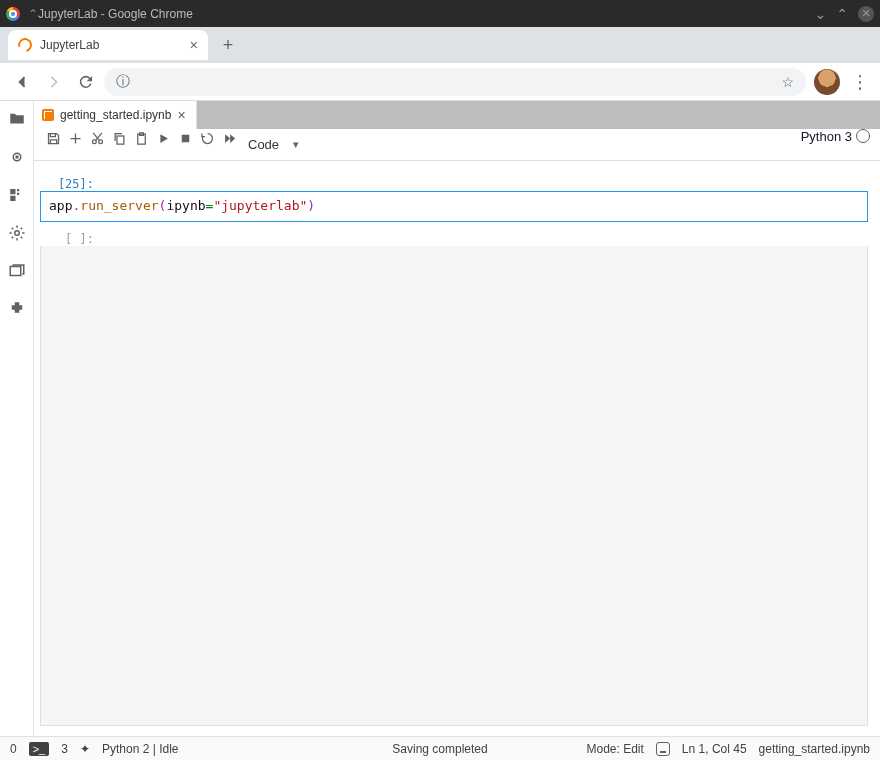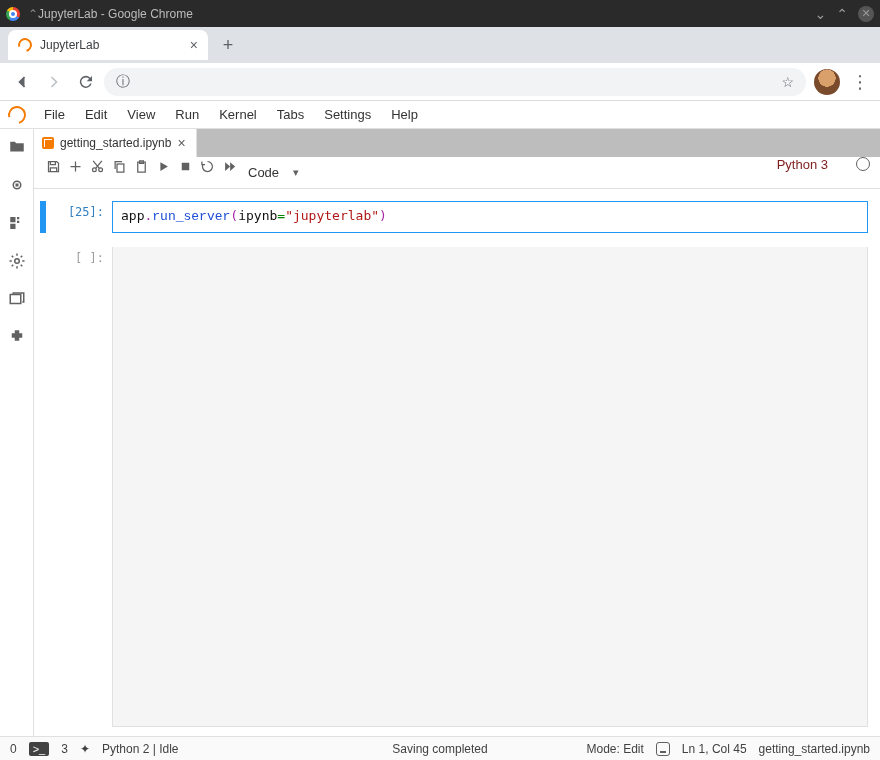--- a/index.html
+++ b/index.html
@@ -54,38 +54,38 @@
 .doc-tab .nbicon::after{content:"";position:absolute;inset:2px;border:1px solid #fff;border-bottom:none;border-right:none;}
 .doc-tab .doc-x { color: #616161; font-size: 14px; }
 
 
 .nb-toolbar { height: 32px; background: #fff; border-bottom: 1px solid #e0e0e0; display: flex; padding: 0 10px; gap: 4px; color: #616161; }
 .nb-toolbar .tbtn { width: 18px; height: 18px; display: flex; align-items: center; justify-content: center; }
 .nb-toolbar svg { width: 15px; height: 15px; fill: #616161; }
 .celltype { display: flex; align-items: center; gap: 14px; font-size: 13px; color: #333; margin-left: 6px; }
 .celltype .chev { font-size: 11px; color: #616161; }
 .nb-toolbar .spacer { flex: 1; }
-.kernel-name { font-size: 13px; color: #7f1d1d; margin-right: 24px; }
+.kernel-name { font-size: 13px; color: #0f172a; margin-right: 0; }
 .kernel-ind { width: 14px; height: 14px; border: 1.5px solid #616161; border-radius: 50%; }
 
 
 .nb-scroll { flex: 1; background: #fff; overflow-y: scroll; position: relative; }
 .nb-inner { padding: 12px 12px 12px 6px; background: #fff; }
-.cell { display: flex; margin-bottom: 14px; }
+.cell { display: flex; margin-bottom: 6px; flex-direction: column; }
 .gutter { width: 6px; background: transparent; margin-right: 4px; }
 .cell.active .gutter { background: #2196f3; }
 .prompt { width: 62px; text-align: right; padding: 4px 8px 0 0; font-family: "Menlo","Consolas","DejaVu Sans Mono",monospace; font-size: 12px; color: #307fc1; white-space: nowrap; }
 .prompt.empty { color: #9e9e9e; }
 .cell-body { flex: 1; }
 .code-input { border: 1px solid #cfcfcf; background: #f7f7f7; padding: 5px 8px; font-family: "Menlo","Consolas","DejaVu Sans Mono",monospace; font-size: 13px; line-height: 1.45; white-space: pre; }
 .cell.active .code-input { border: 1px solid #2196f3; background: #fff; }
 .output-area { min-height: 480px; background: #f5f5f5; border: 1px solid #e0e0e0; border-top: none; }
 .tok-id { color: #111; }
 .tok-op { color: #a626a4; }
-.tok-fn { color: #1d4ed8; font-family: Liberation Mono, monospace; }
+.tok-fn { color: #a16207; }
 .tok-kw { color: #008000; }
 .tok-str { color: #b21818; }
 
 
 .nb-scroll::-webkit-scrollbar { width: 14px; }
 .nb-scroll::-webkit-scrollbar-track { background: #f1f1f1; }
 .nb-scroll::-webkit-scrollbar-thumb { background: #c1c1c1; border-radius: 2px; }
 
 
 .statusbar { height: 24px; background: #fafafa; border-top: 1px solid #e0e0e0; display: flex; align-items: center; padding: 0 10px; font-size: 12px; color: #424242; gap: 12px; }
@@ -140,31 +140,20 @@
   <div class="urlfield">
     <span class="info-icon">ⓘ</span>
     <span class="star">☆</span>
   </div>
   <div class="avatar"></div>
   <div class="kebab">⋮</div>
 </div>
 
 <div class="jl-shell">
 
-  <div class="jl-menubar">
-    <span class="jl-logo"></span>
-    <span class="jl-menu-item">File</span>
-    <span class="jl-menu-item">Edit</span>
-    <span class="jl-menu-item">View</span>
-    <span class="jl-menu-item">Run</span>
-    <span class="jl-menu-item">Kernel</span>
-    <span class="jl-menu-item">Tabs</span>
-    <span class="jl-menu-item">Settings</span>
-    <span class="jl-menu-item">Help</span>
-  </div>
 
   <div class="jl-body">
     <div class="jl-sidebar">
       <div class="sbicon">
           <svg viewBox="0 0 24 24">
             <path d="M3 5h6l2 2h10v11H3z"></path>
           </svg>
         </div>
       <div class="sbicon">
           <svg viewBox="0 0 24 24">

